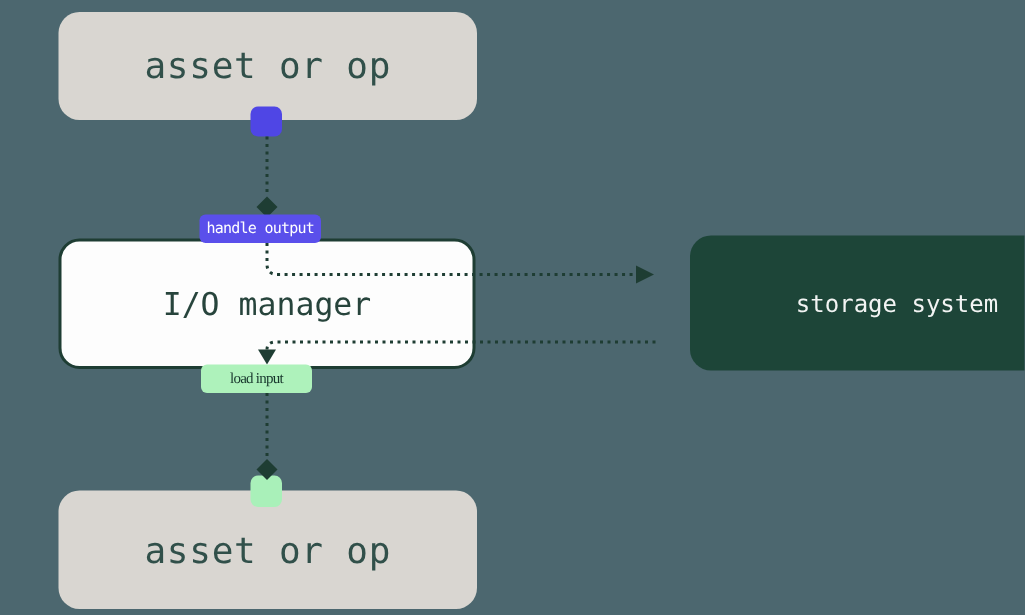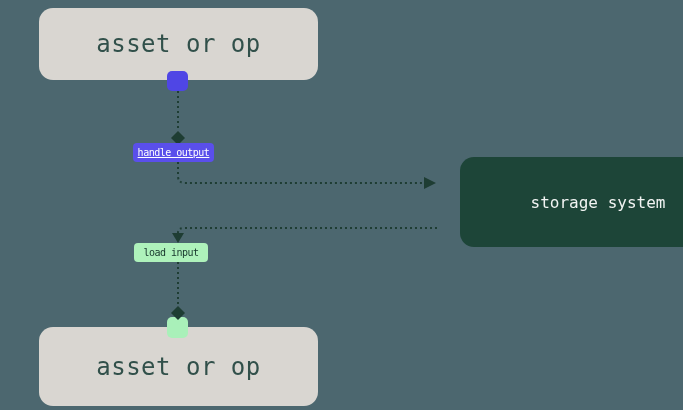--- a/index.html
+++ b/index.html
@@ -55,22 +55,22 @@
   .port.in  { left: 131px; top: 317px; width: 21px; height: 21px; background: #a9f0b9; }
   .badge {
     position: absolute;
     display: flex; align-items: center; justify-content: center;
     border-radius: 4px;
     font-size: 10px;
     letter-spacing: -0.5px;
     z-index: 5;
     white-space: nowrap;
   }
-  .badge.handle { left: 97px; top: 143px; width: 81px; height: 19px; background: #5a4feb; color: #ffffff; text-decoration: underline; }
-  .badge.load   { left: 98px; top: 243px; width: 74px; height: 19px; background: #aef2bb; color: #17362c; }
+  .badge.handle { left: 97px; top: 143px; width: 81px; height: 19px; background: #5a4feb; color: #ffffff; }
+  .badge.load   { left: 98px; top: 243px; width: 74px; height: 19px; background: #aef2bb; color: #17362c; font-family: Liberation Serif, serif; }
   svg.wires {
     position: absolute; left: 0; top: 0;
     z-index: 4;
     pointer-events: none;
   }
   svg.wires path {
     fill: none;
     stroke: #1e3d33;
     stroke-width: 2;
     stroke-dasharray: 2 3;
@@ -79,20 +79,23 @@
 </style>
 </head>
 <body>
 
 <div class="canvas">
 
   <div class="node asset top">
     <span>asset or op</span>
   </div>
 
+  <div class="node io">
+    <span>I/O manager</span>
+  </div>
 
   <div class="node storage">
     <span>storage system</span>
   </div>
 
   <div class="node asset bottom">
     <span>asset or op</span>
   </div>
 
   <div class="port out"></div>

